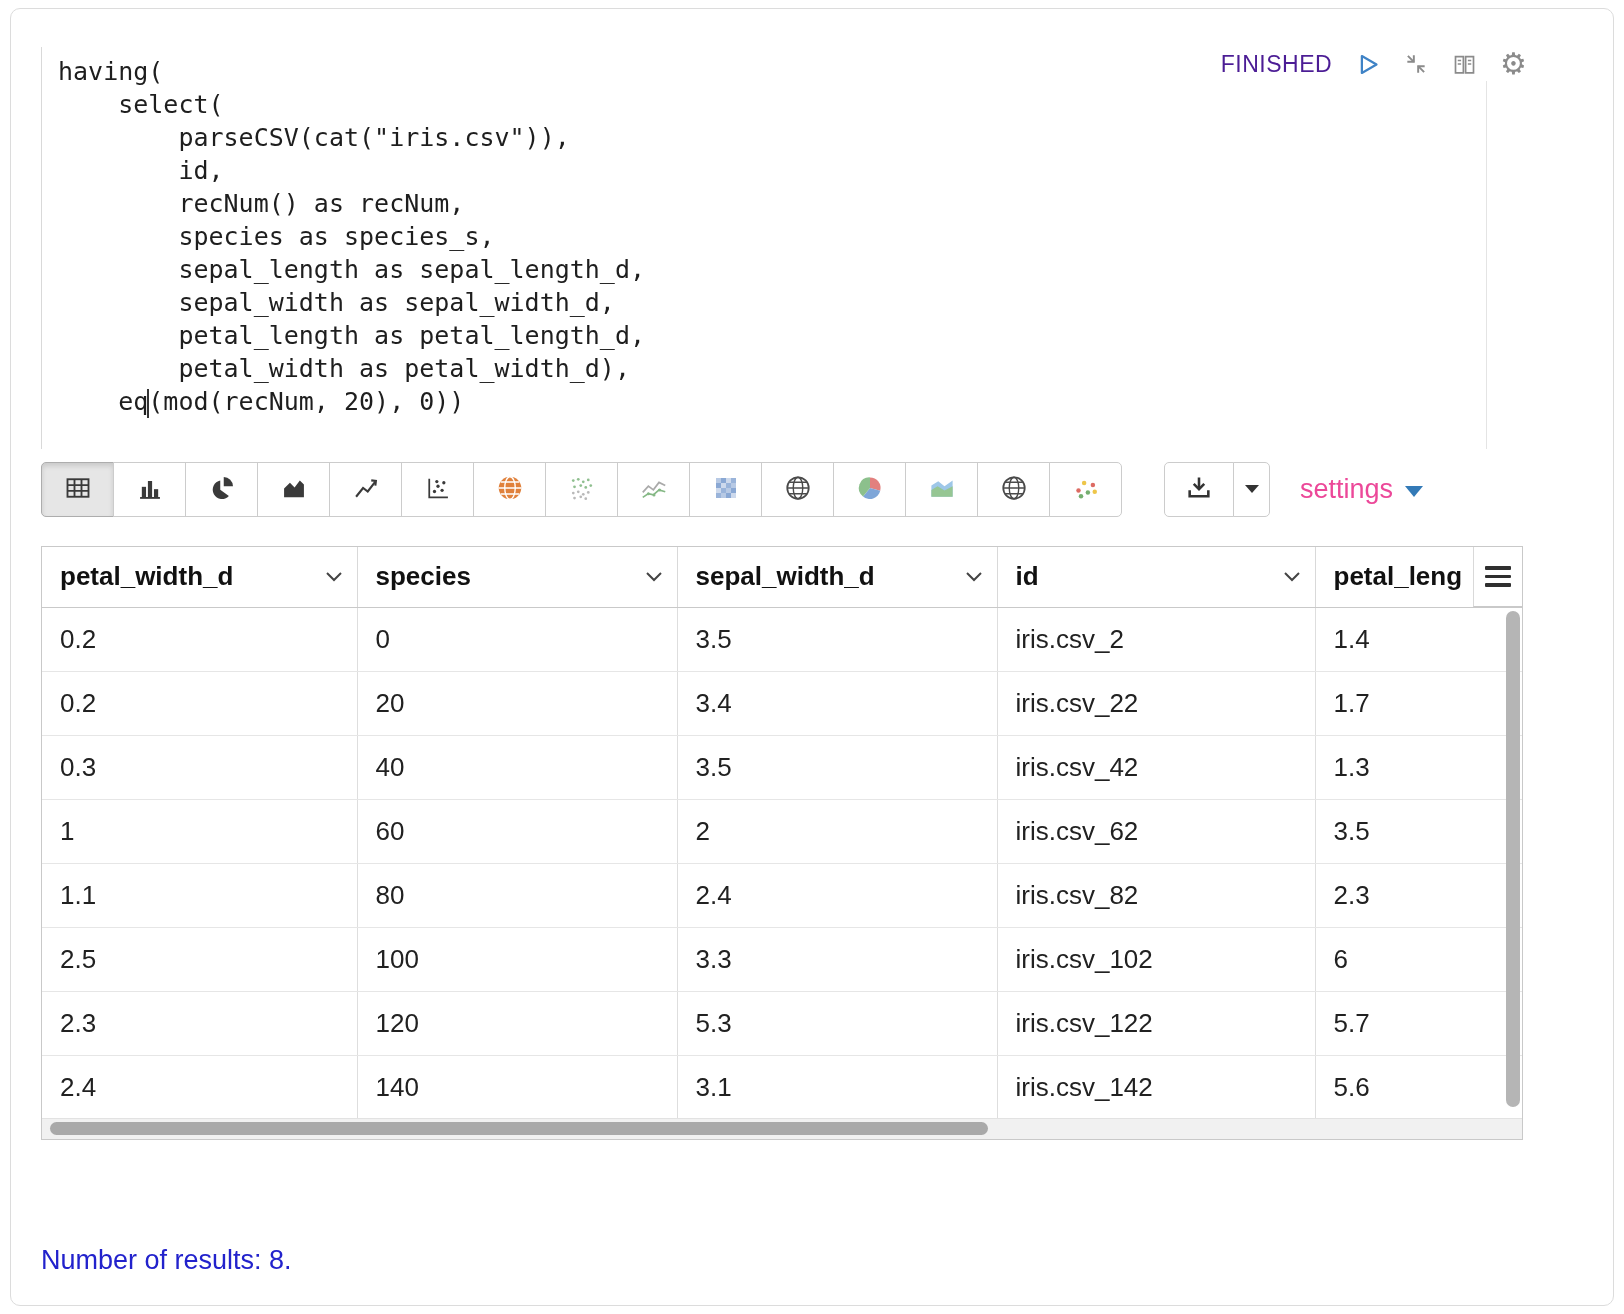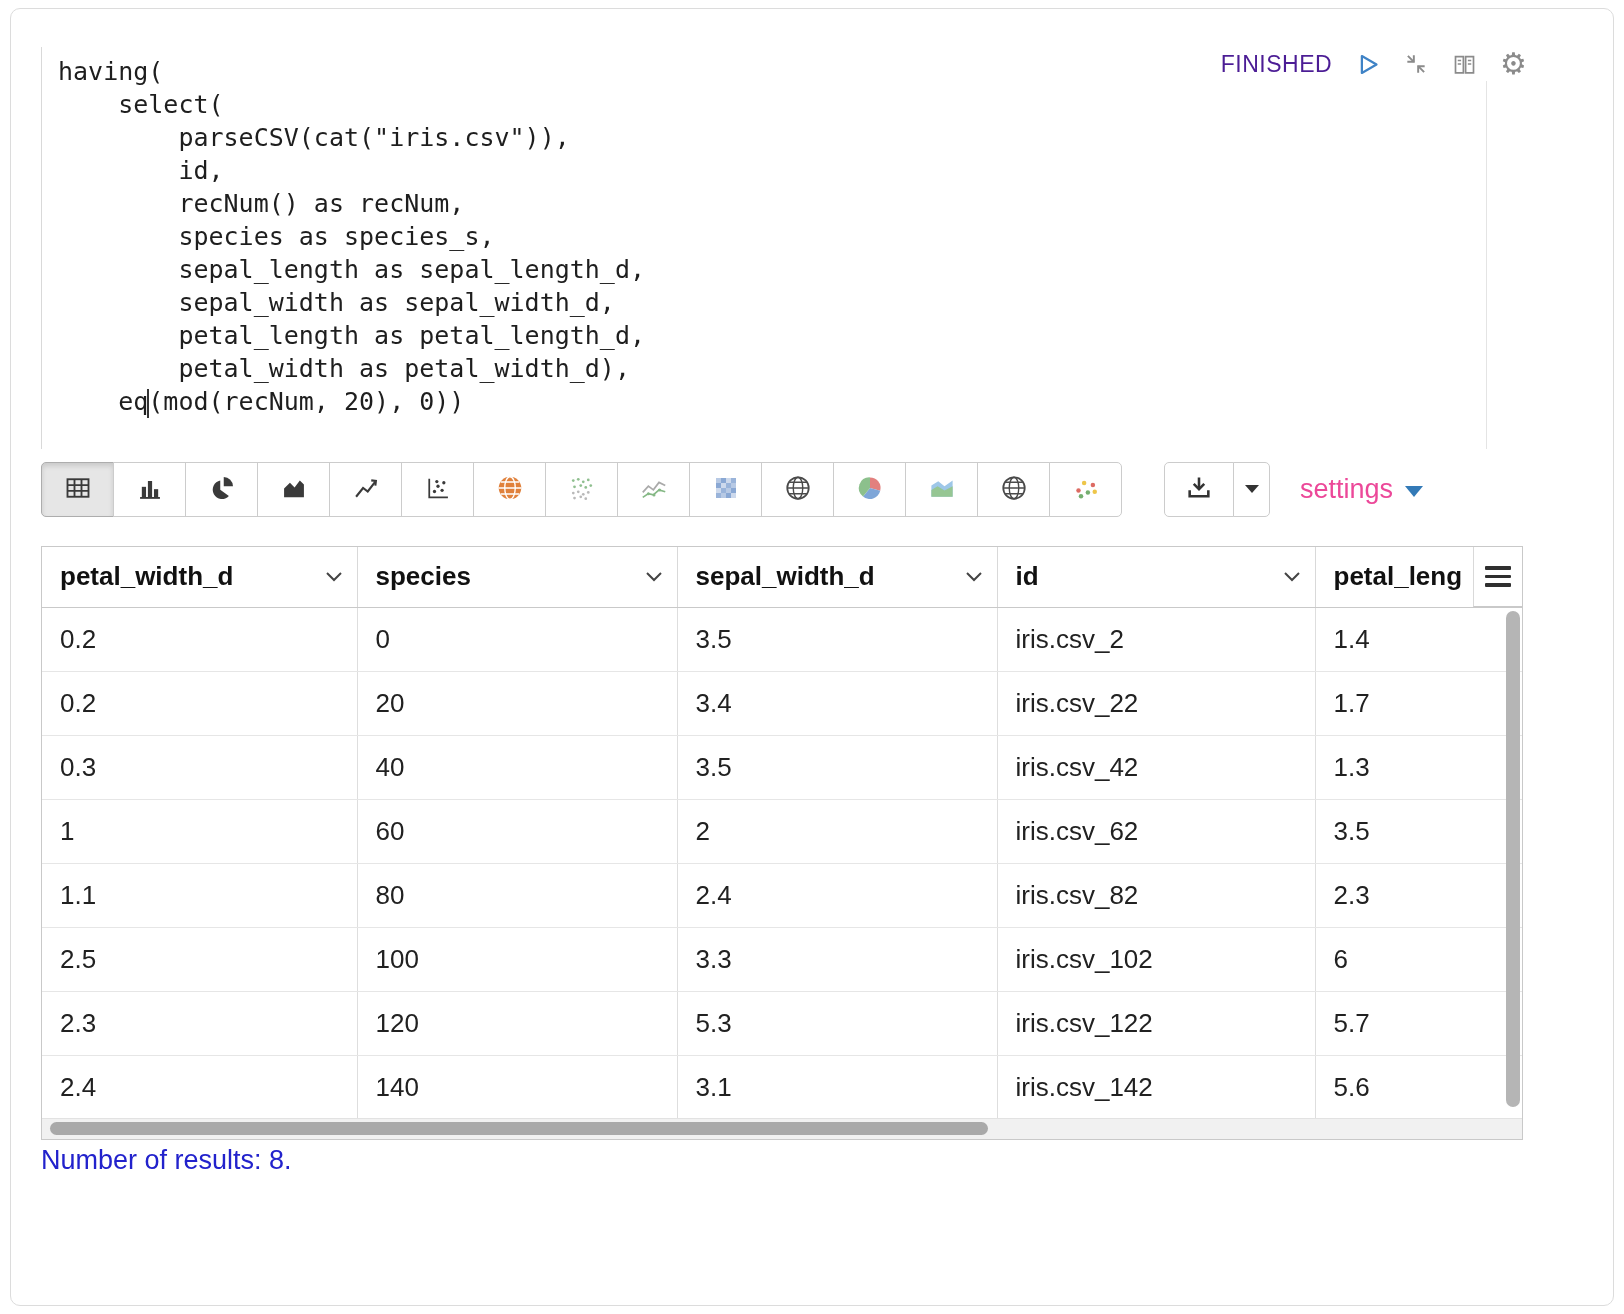--- a/index.html
+++ b/index.html
@@ -135,21 +135,21 @@
     background: #f1f1f1; border-top: 1px solid #e2e2e2;
   }
   .hthumb {
     position: absolute; left: 8px; top: 3px;
     width: 938px; height: 13px;
     background: #a9a9a9; border-radius: 7px;
   }
 
   
   .footer {
-    position: absolute; left: 30px; top: 1136px;
+    position: absolute; left: 30px; top: 1236px;
     font-size: 27px; color: #2222cc; text-align: right;
   }
 </style>
 </head>
 <body>
 
 <div class="page">
 
   <div class="editor-wrap">
     <div class="editor">

